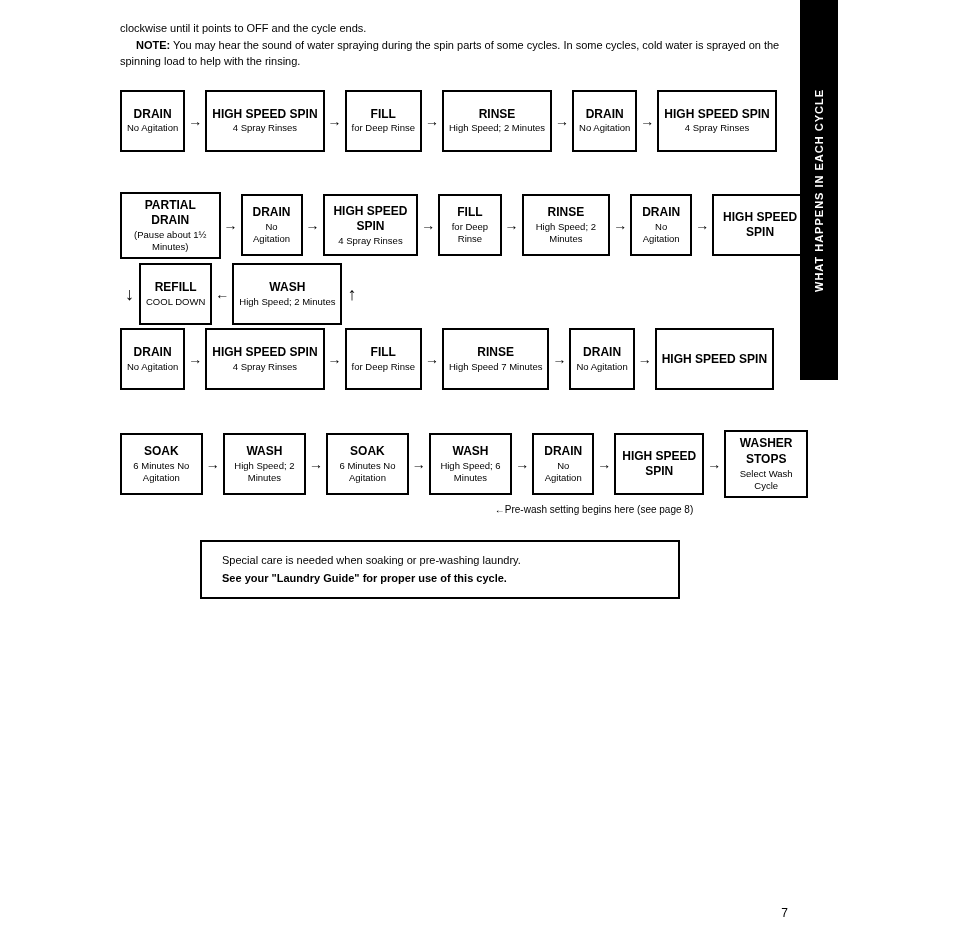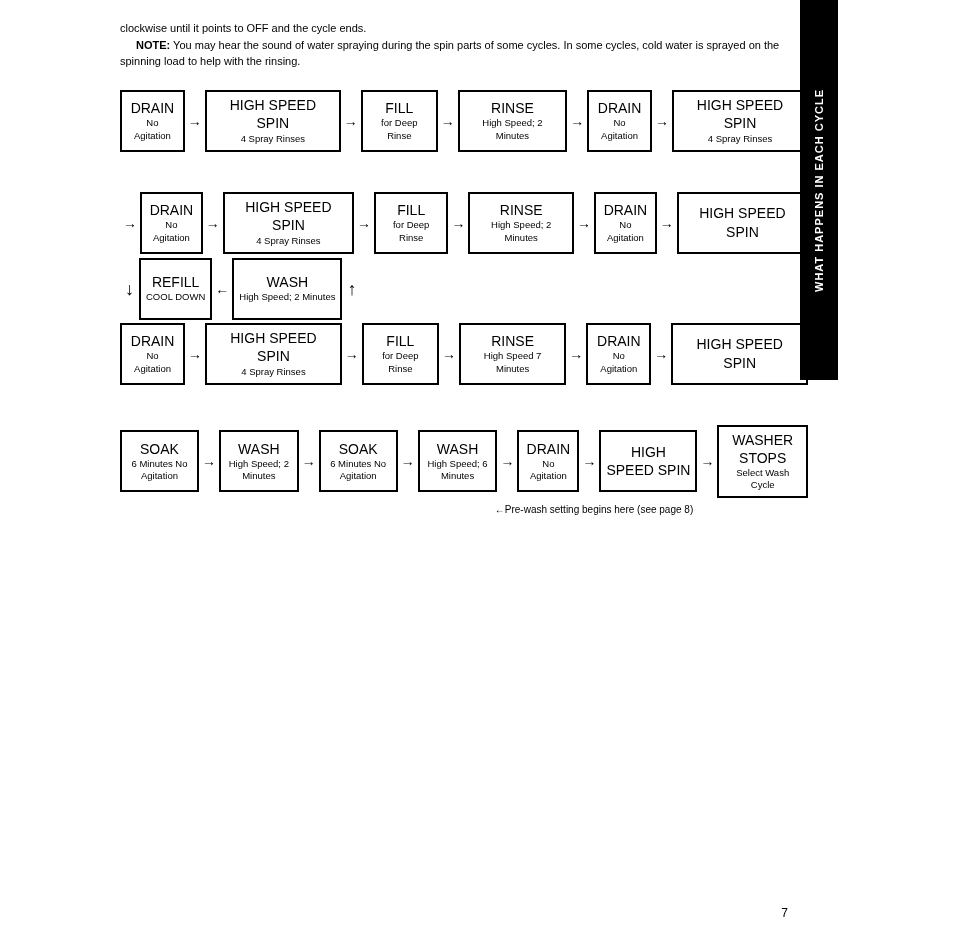--- a/index.html
+++ b/index.html
@@ -80,22 +80,22 @@
       font-size: 9.5px;
       line-height: 1.3;
       display: flex;
       flex-direction: column;
       align-items: center;
       justify-content: center;
       font-weight: normal;
     }
 
     .flow-box .box-title {
-      font-weight: normal;
-      font-size: 14px;
+      font-weight: bold;
+      font-size: 12px;
     }
 
     .flow-arrow {
       font-size: 14px;
       padding: 0 3px;
       font-weight: bold;
     }
 
     
     .prewash-line {
@@ -172,20 +172,24 @@
           <span>4 Spray Rinses</span>
         </div>
       </div>
     </div>
 
     <div class="section-spacer"></div>
 
     <div class="flow-section">
 
       <div class="flow-row">
+        <div class="flow-box" style="min-width:72px;">
+          <span class="box-title">PARTIAL DRAIN</span>
+          <span>(Pause about 1½ Minutes)</span>
+        </div>
         <span class="flow-arrow">→</span>
         <div class="flow-box">
           <span class="box-title">DRAIN</span>
           <span>No Agitation</span>
         </div>
         <span class="flow-arrow">→</span>
         <div class="flow-box">
           <span class="box-title">HIGH SPEED SPIN</span>
           <span>4 Spray Rinses</span>
         </div>
@@ -295,18 +299,22 @@
           <span class="box-title">WASHER STOPS</span>
           <span>Select Wash Cycle</span>
         </div>
       </div>
 
       <div class="prewash-line" style="margin-top:6px; margin-left: 260px;">
         <span>←Pre-wash setting begins here (see page 8)</span>
       </div>
     </div>
 
+    <div class="special-care-box">
+      <span>Special care is needed when soaking or pre-washing laundry.</span><br>
+      <strong>See your "Laundry Guide" for proper use of this cycle.</strong>
+    </div>
 
     <div class="page-number">7</div>
   </div>
 
   <div class="sidebar-label">WHAT HAPPENS IN EACH CYCLE</div>
 </div>
 
 </body></html>

